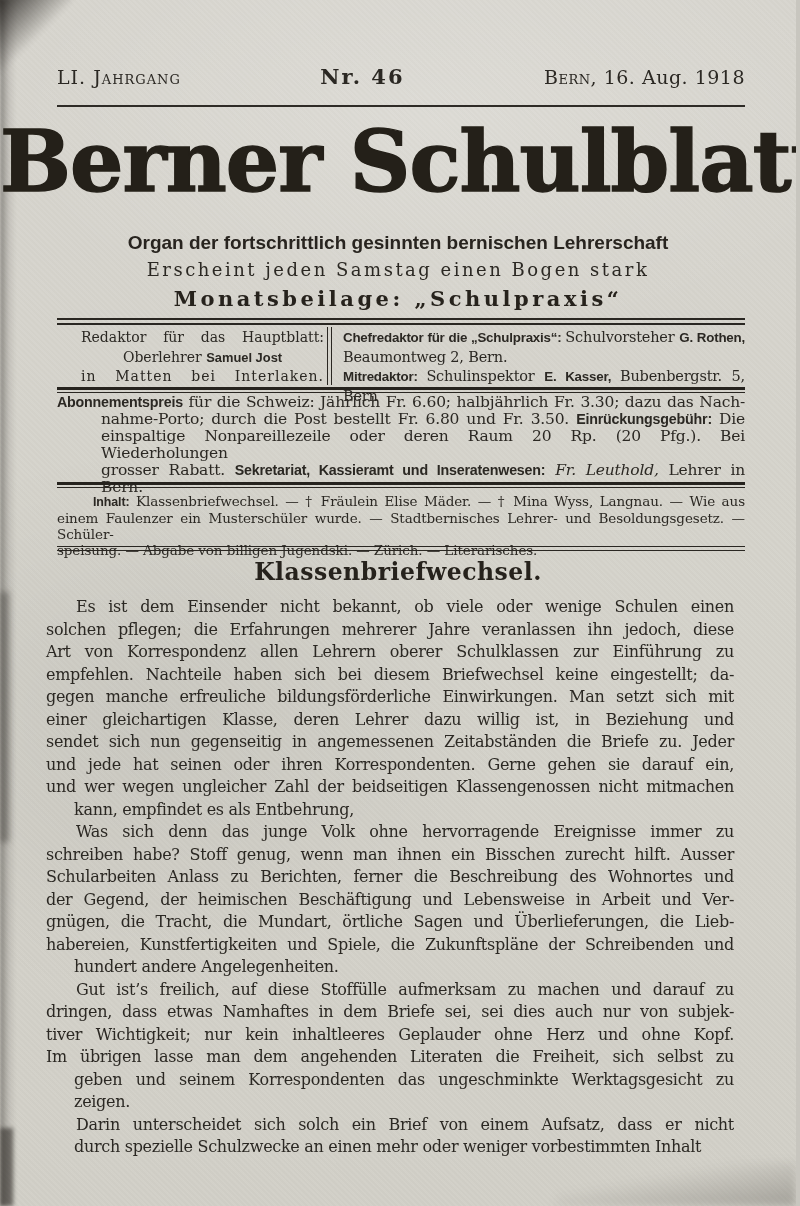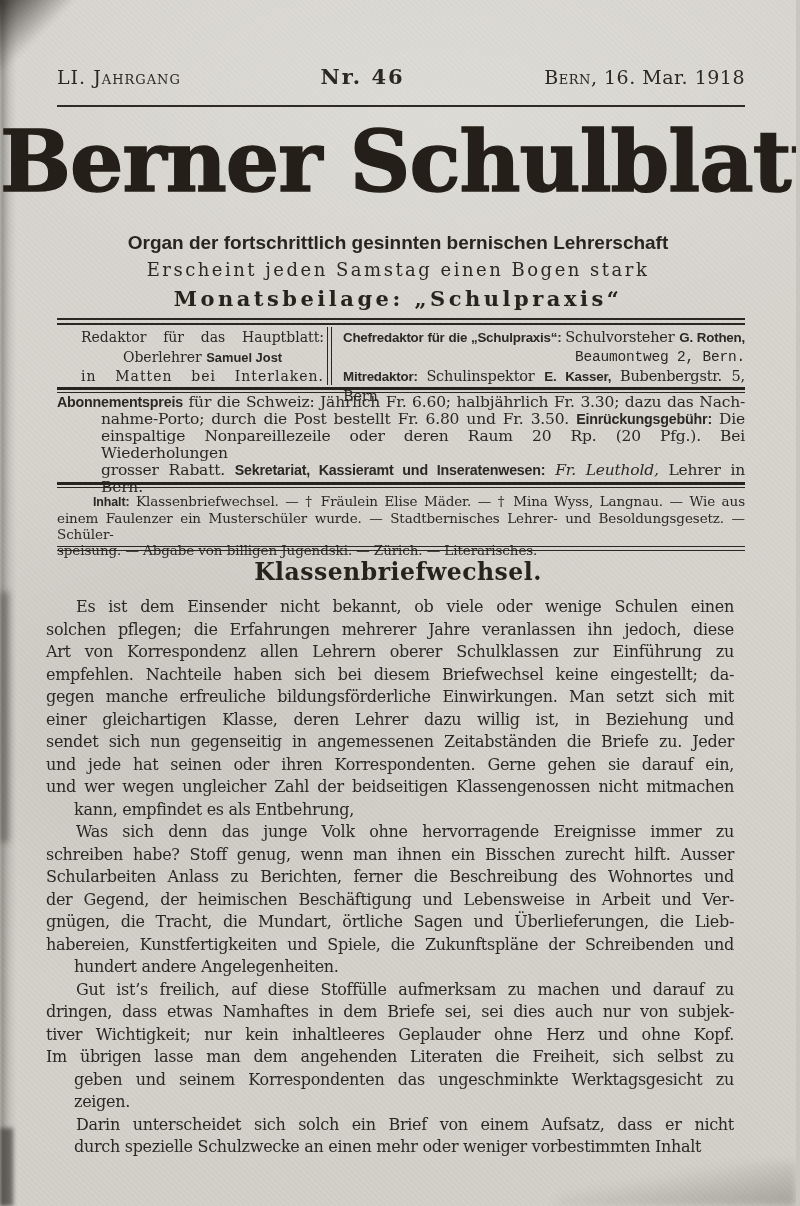--- a/index.html
+++ b/index.html
@@ -52,21 +52,21 @@
   
   .editors{position:absolute;top:327px;left:57px;width:688px;height:58px;display:flex;}
   .ed-left{width:243px;padding-top:1px;font-size:14px;margin-left:24px;}
   .ed-div{width:3px;margin:0 3px;border-left:1.5px solid #2a2722;border-right:1.5px solid #2a2722;}
   .ed-right{flex:1;padding:1px 0 0 8px;font-size:14.5px;letter-spacing:-.2px;}
   .ed-line{line-height:19.5px;}
   .ed-left .ed-line:nth-child(1){text-align:justify;text-align-last:justify;}
   .ed-left .ed-line:nth-child(2){text-align:center;}
   .ed-left .ed-line:nth-child(3){text-align:justify;text-align-last:justify;letter-spacing:1px;}
   .ed-right .ed-line:nth-child(1){text-align:justify;text-align-last:justify;}
-  .ed-right .ed-line:nth-child(2){text-align:right;font-family:Liberation Mono, monospace;}
+  .ed-right .ed-line:nth-child(2){text-align:left;}
   .ed-right .ed-line:nth-child(3){text-align:justify;text-align-last:justify;}
   
   .rb{font-family:"Liberation Sans",sans-serif;font-weight:bold;font-size:.92em;text-align:right;}
   .ri{font-style:italic;}
   
   .abo{position:absolute;top:394px;left:57px;width:688px;font-size:15.5px;letter-spacing:-.2px;}
   .abo-line{line-height:17px;text-align:justify;text-align-last:justify;}
   .abo-line:nth-child(n+2){padding-left:44px;}
   
   .inhalt{position:absolute;top:493px;left:57px;width:688px;font-size:13.5px;letter-spacing:-.1px;}
@@ -88,21 +88,21 @@
 
   <div class="art edge-left"></div>
   <div class="art corner-tl"></div>
   <div class="art smudge-mid"></div>
   <div class="art smudge-bot"></div>
   <div class="art streak-br"></div>
 
   <div class="hdr">
     <span class="hdr-vol sc">LI. Jahrgang</span>
     <span class="hdr-no">Nr. 46</span>
-    <span class="hdr-date"><span class="sc">Bern</span><span>, 16. Mar. 1918</span></span>
+    <span class="hdr-date"><span class="sc">Bern</span><span>, 16. Aug. 1918</span></span>
   </div>
   <div class="hdr-rule"></div>
 
   <h1 class="masthead">Berner Schulblatt</h1>
   <div class="sub1">Organ der fortschrittlich gesinnten bernischen Lehrerschaft</div>
   <div class="sub2">Erscheint jeden Samstag einen Bogen stark</div>
   <div class="sub3">Monatsbeilage: „Schulpraxis“</div>
 
   <div class="rule-dtop"></div>
   <div class="editors">

